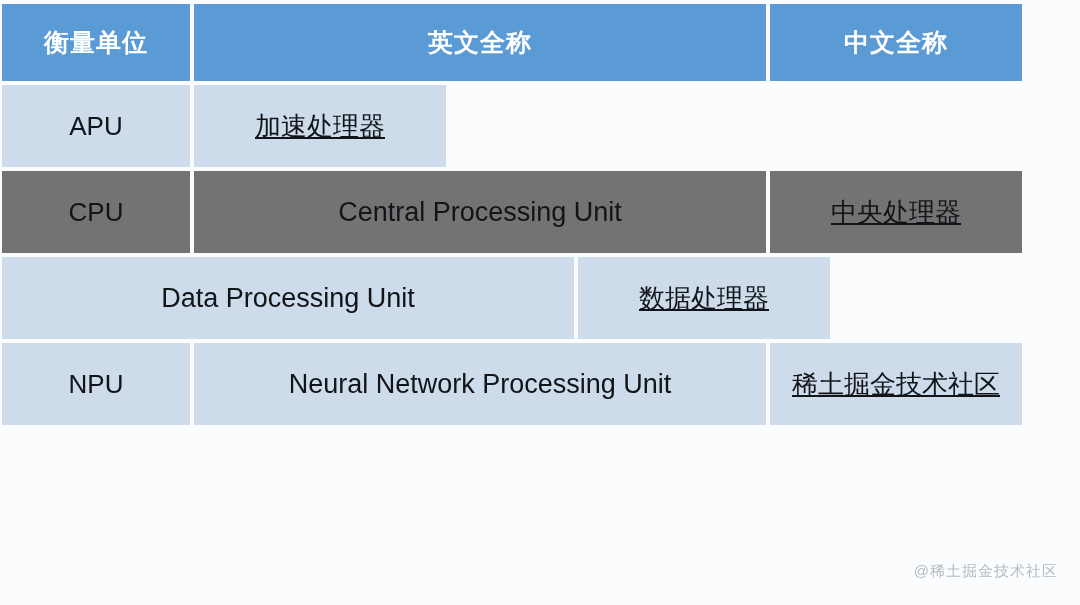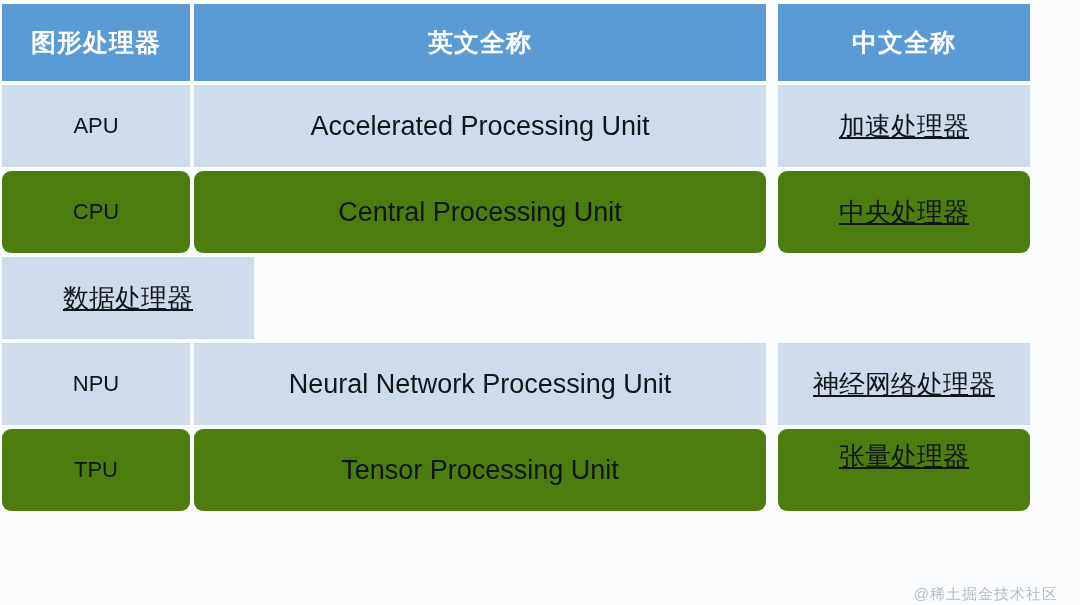--- a/index.html
+++ b/index.html
@@ -42,134 +42,123 @@
     box-sizing: border-box;
     display: flex;
     align-items: center;
     justify-content: center;
     overflow: hidden;
     white-space: nowrap;
   }
 
   
   .col-1 { width: 188px; margin-right: 4px; }
-  .col-2 { width: 572px; margin-right: 12px; }
+  .col-2 { width: 572px; margin-right: 4px; }
   .col-3 { width: 252px; }
 
   
   .header-row .cell {
     height: 77px;
     background: #5b9bd5;
     color: #ffffff;
     font-weight: bold;
     font-size: 25px;
     letter-spacing: 1px;
   }
 
   
   .body-row .cell {
     height: 82px;
     color: #111418;
     font-size: 26px;
     font-weight: 400;
   }
   .body-row.shade-a .cell { background: #cddbea; }
-  .body-row.shade-b .cell { background: #4d7c0f; border-radius: 9px; }
+  .body-row.shade-b .cell { background: #737373; }
 
-  .body-row .col-1 { font-size: 22px; }
+  .body-row .col-1 { font-size: 26px; }
   .body-row .col-2 { font-size: 27px; }
   .body-row .col-3 { font-size: 26px; text-decoration: underline; }
 
   
   .body-row.last .col-3 {
     align-items: flex-start;
     padding-top: 10px;
   }
 
   .watermark {
     position: absolute;
     right: 22px;
-    bottom: 1px;
+    bottom: 24px;
     font-size: 15px;
     color: #b4bcc6;
     letter-spacing: 1px;
     white-space: nowrap;
   }
 </style>
 </head>
 <body>
 
 <div class="page">
 
   <div class="table">
 
     <div class="row header-row">
       <div class="cell col-1">
-        <span>图形处理器</span>
+        <span>衡量单位</span>
       </div>
       <div class="cell col-2">
         <span>英文全称</span>
       </div>
       <div class="cell col-3">
         <span>中文全称</span>
       </div>
     </div>
 
     <div class="row body-row shade-a">
       <div class="cell col-1">
         <span>APU</span>
-      </div>
-      <div class="cell col-2">
-        <span>Accelerated Processing Unit</span>
       </div>
       <div class="cell col-3">
         <span>加速处理器</span>
       </div>
     </div>
 
     <div class="row body-row shade-b">
       <div class="cell col-1">
         <span>CPU</span>
       </div>
       <div class="cell col-2">
         <span>Central Processing Unit</span>
       </div>
       <div class="cell col-3">
         <span>中央处理器</span>
       </div>
     </div>
 
     <div class="row body-row shade-a">
+      <div class="cell col-2">
+        <span>Data Processing Unit</span>
+      </div>
       <div class="cell col-3">
         <span>数据处理器</span>
       </div>
     </div>
 
 
     <div class="row body-row shade-a">
       <div class="cell col-1">
         <span>NPU</span>
       </div>
       <div class="cell col-2">
         <span>Neural Network Processing Unit</span>
       </div>
       <div class="cell col-3">
-        <span>神经网络处理器</span>
+        <span>稀土掘金技术社区</span>
       </div>
     </div>
 
-    <div class="row body-row shade-b last">
-      <div class="cell col-1">
-        <span>TPU</span>
-      </div>
-      <div class="cell col-2">
-        <span>Tensor Processing Unit</span>
-      </div>
-      <div class="cell col-3">
-        <span>张量处理器</span>
-      </div>
-    </div>
 
   </div>
 
   <div class="watermark">@稀土掘金技术社区</div>
 
 </div>
 
 </body></html>

